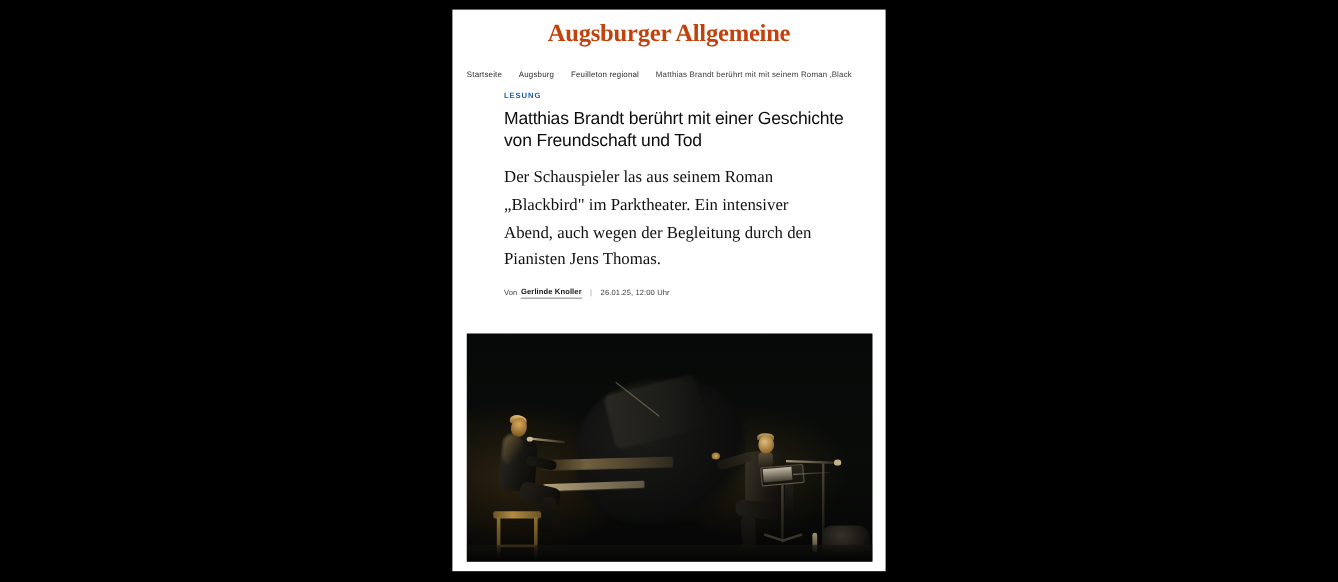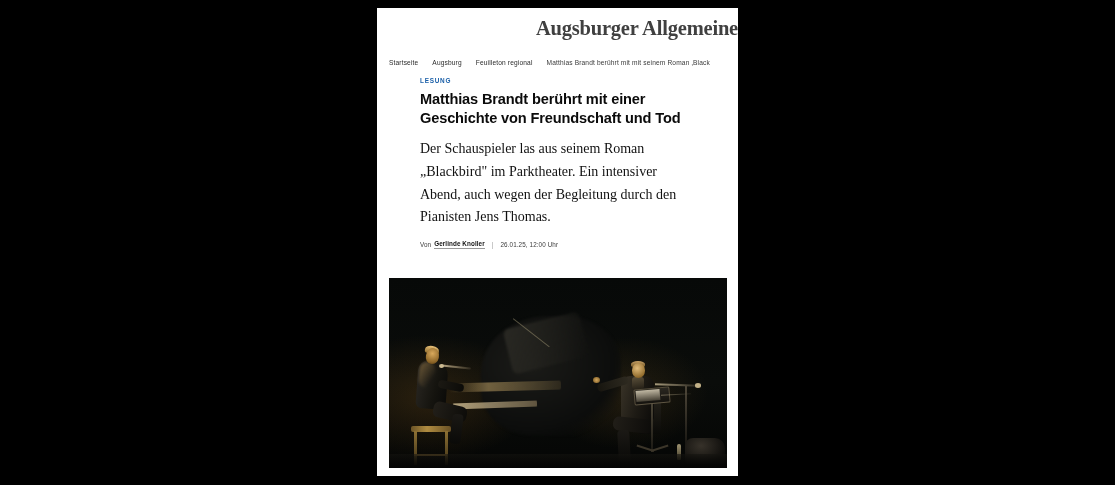--- a/index.html
+++ b/index.html
@@ -37,24 +37,23 @@
   .masthead {
     text-align: center;
     padding-top: 9px;
     padding-bottom: 8px;
   }
   .masthead-title {
     font-family: "Liberation Serif", "DejaVu Serif", serif;
     font-weight: bold;
     font-size: 20.5px;
     letter-spacing: -0.2px;
-    color: #404040;
+    color: #c2410c;
     line-height: 1.1;
     white-space: nowrap;
-    text-align: right;
   }
 
   
   .breadcrumb {
     display: flex;
     align-items: center;
     gap: 14px;
     padding: 10px 0 0 12px;
     white-space: nowrap;
     overflow: hidden;
@@ -80,21 +79,21 @@
     font-size: 6.4px;
     font-weight: bold;
     letter-spacing: 0.75px;
     color: #1a5fa8;
     margin-bottom: 6px;
     line-height: 1;
   }
 
   .headline {
     font-family: "Liberation Sans", sans-serif;
-    font-weight: bold;
+    font-weight: normal;
     font-size: 14.6px;
     line-height: 1.28;
     color: #0b0b0b;
     letter-spacing: -0.15px;
     margin-bottom: 11px;
   }
 
   .lead {
     font-family: "Liberation Serif", "DejaVu Serif", serif;
     font-size: 14px;

